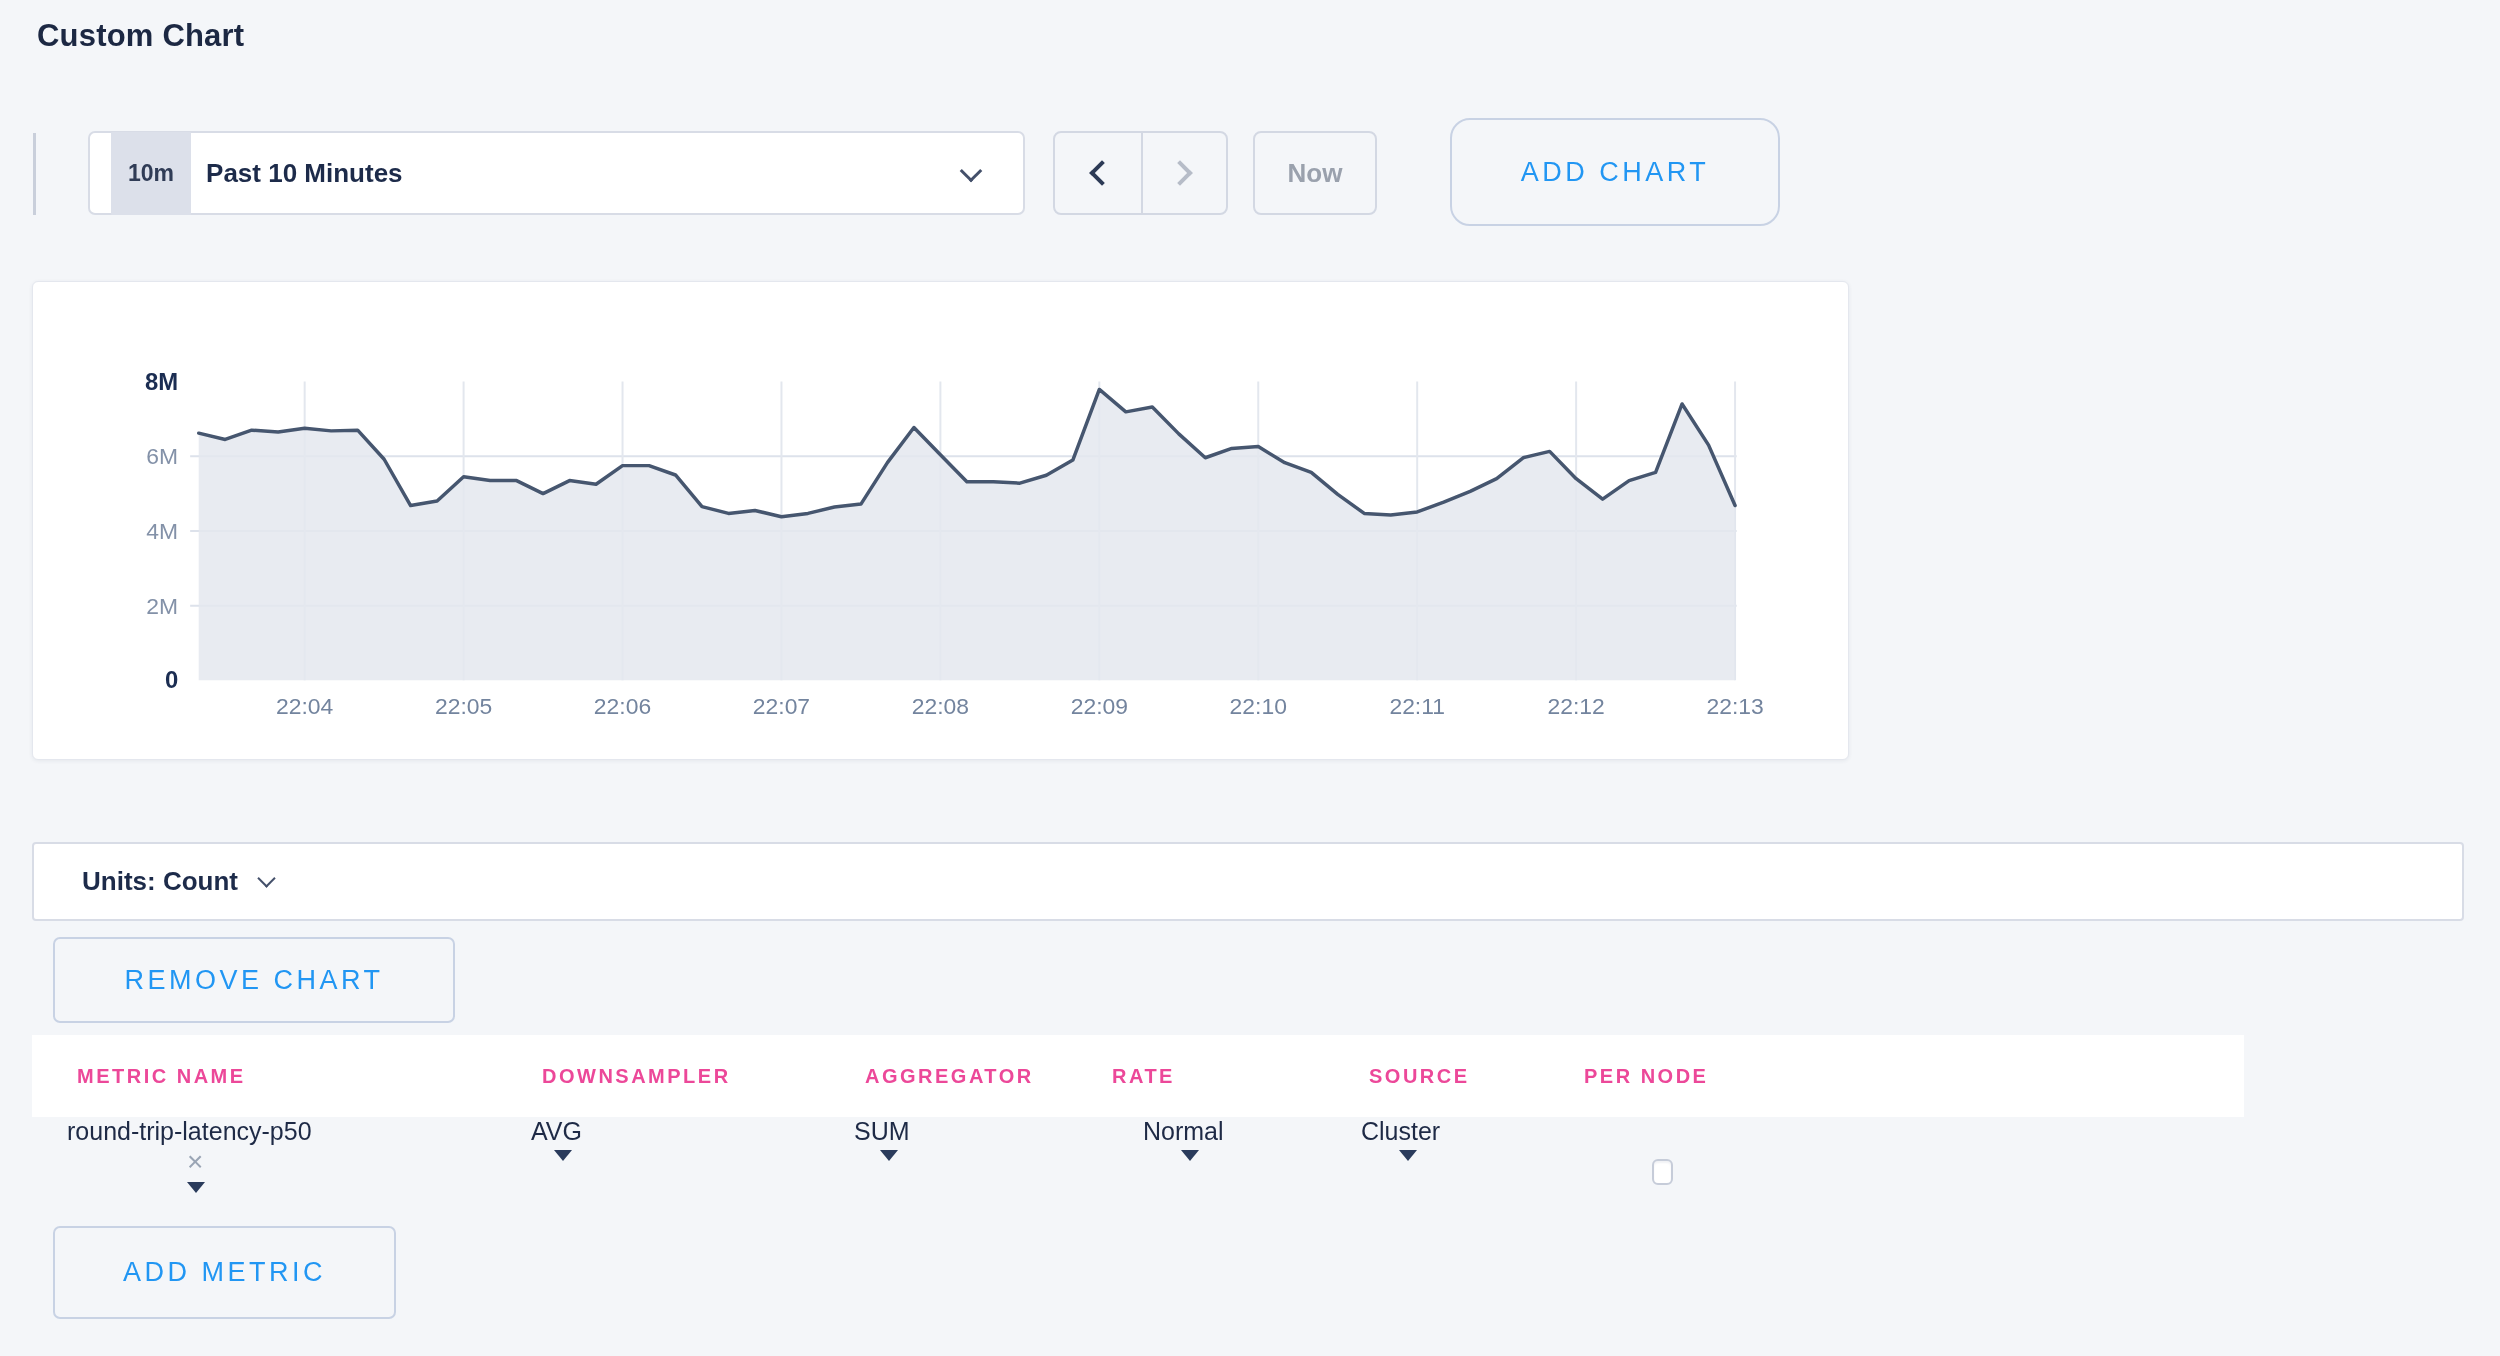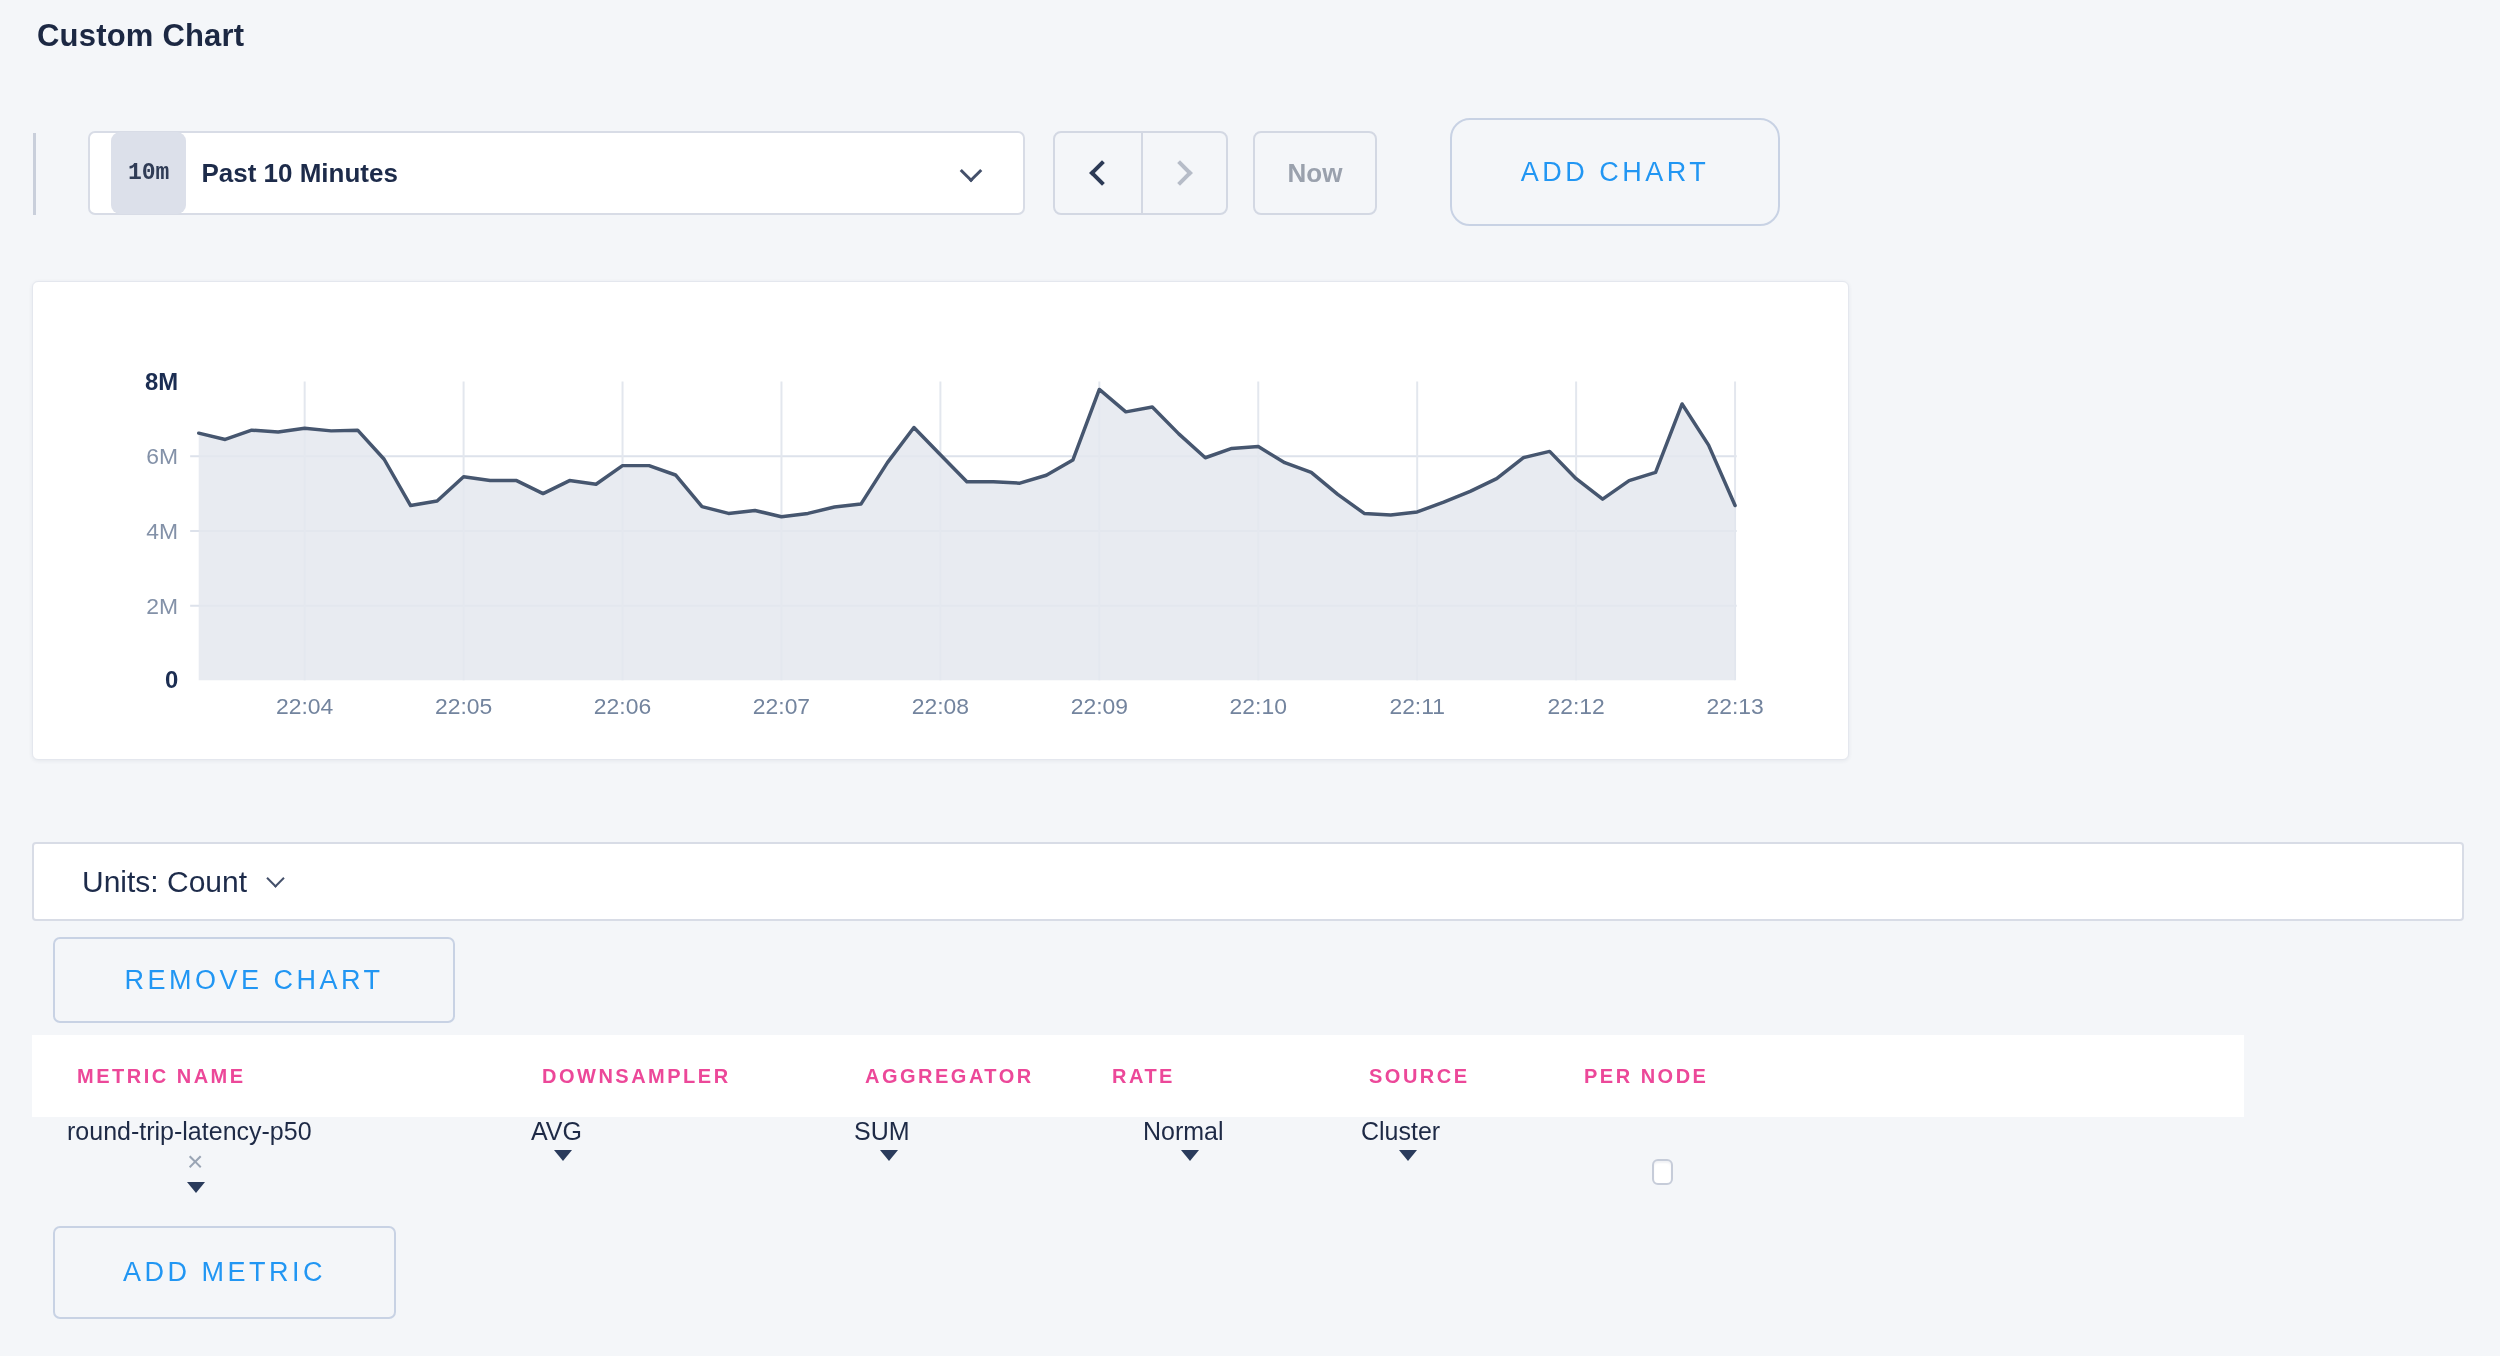--- a/index.html
+++ b/index.html
@@ -27,23 +27,23 @@
   }
   #time-range-dropdown {
     left: 88px; top: 131px; width: 937px; height: 84px;
     background: #ffffff;
     border: 2px solid #d8dce6; border-radius: 7px;
     display: flex; align-items: center;
     cursor: pointer;
   }
   #time-range-badge {
     margin-left: 21px;
-    background: #dce0ea; border-radius: 9px;
+    background: #dce0ea; border-radius: 1px;
     padding: 28px 17px;
-    font-size: 23px; font-weight: 700; color: #303c56; font-family: Liberation Mono, monospace;
+    font-size: 23px; font-weight: 700; color: #303c56;
   }
   #time-range-label {
     margin-left: 15px;
     font-size: 26px; font-weight: 700; color: #1d2b4a;
   }
   .chevron-down {
     width: 16px; height: 16px;
     border-right: 3px solid #44506a; border-bottom: 3px solid #44506a;
     transform: rotate(45deg);
     display: inline-block;
@@ -103,21 +103,21 @@
   .xtick { font-size: 23px; fill: #73849e; font-family: "Liberation Sans", sans-serif; }
 
   
   #units-dropdown {
     left: 32px; top: 842px; width: 2432px; height: 79px;
     background: #ffffff;
     border: 2px solid #d8dce6; border-radius: 4px;
     display: flex; align-items: center;
     cursor: pointer;
   }
-  #units-label { margin-left: 48px; font-size: 30px; font-weight: 400; color: #1d2b4a; text-align: right; }
+  #units-label { margin-left: 48px; font-size: 26px; font-weight: 700; color: #1d2b4a; text-align: right; }
   #units-chevron { width: 13px; height: 13px; border-width: 2.5px; margin: -6px 0 0 22px; }
 
   #remove-chart-button { left: 53px; top: 937px; width: 402px; height: 86px; border-radius: 7px; }
 
   
   #table-header {
     left: 32px; top: 1035px; width: 2212px; height: 82px;
     background: #ffffff;
     display: flex; align-items: center;
   }

